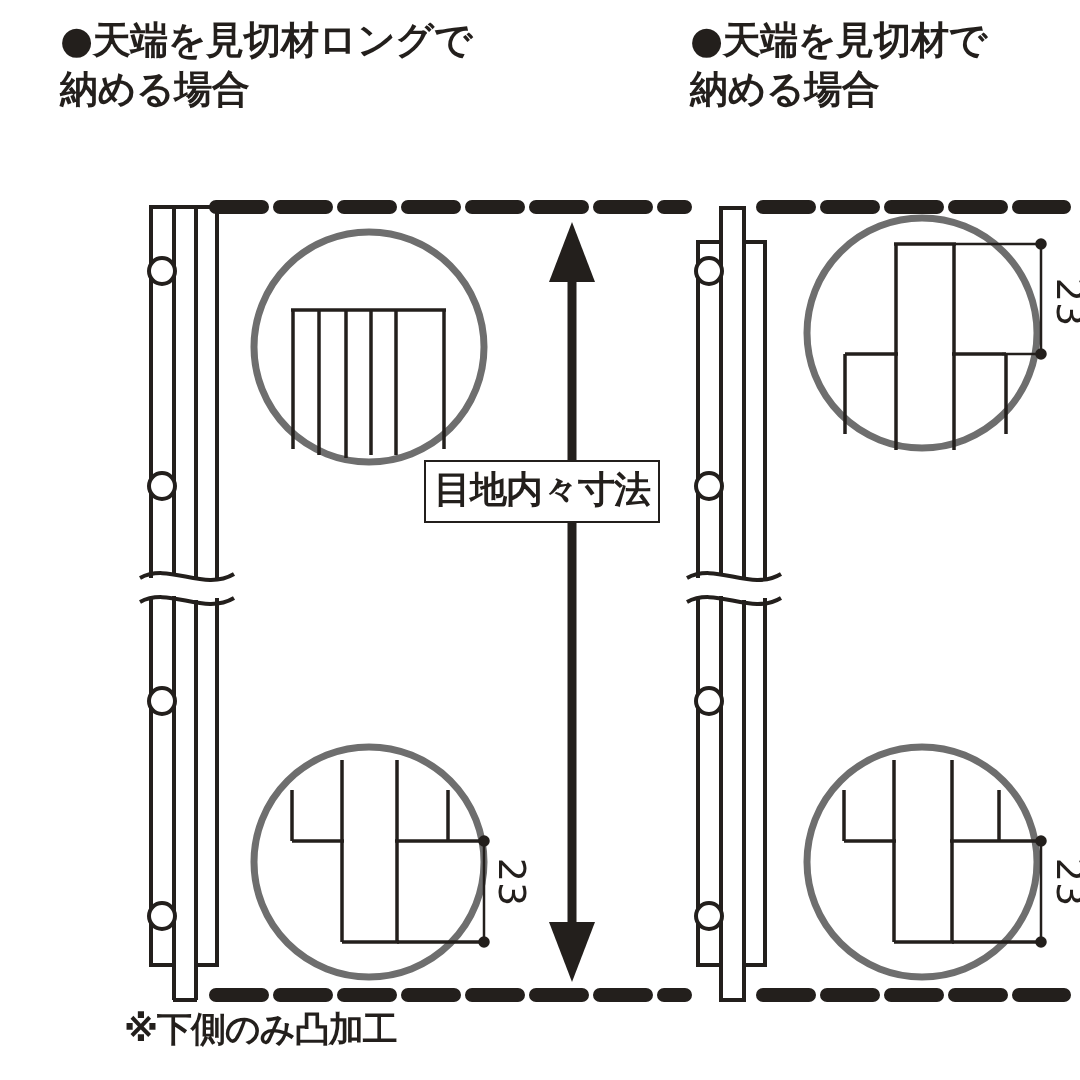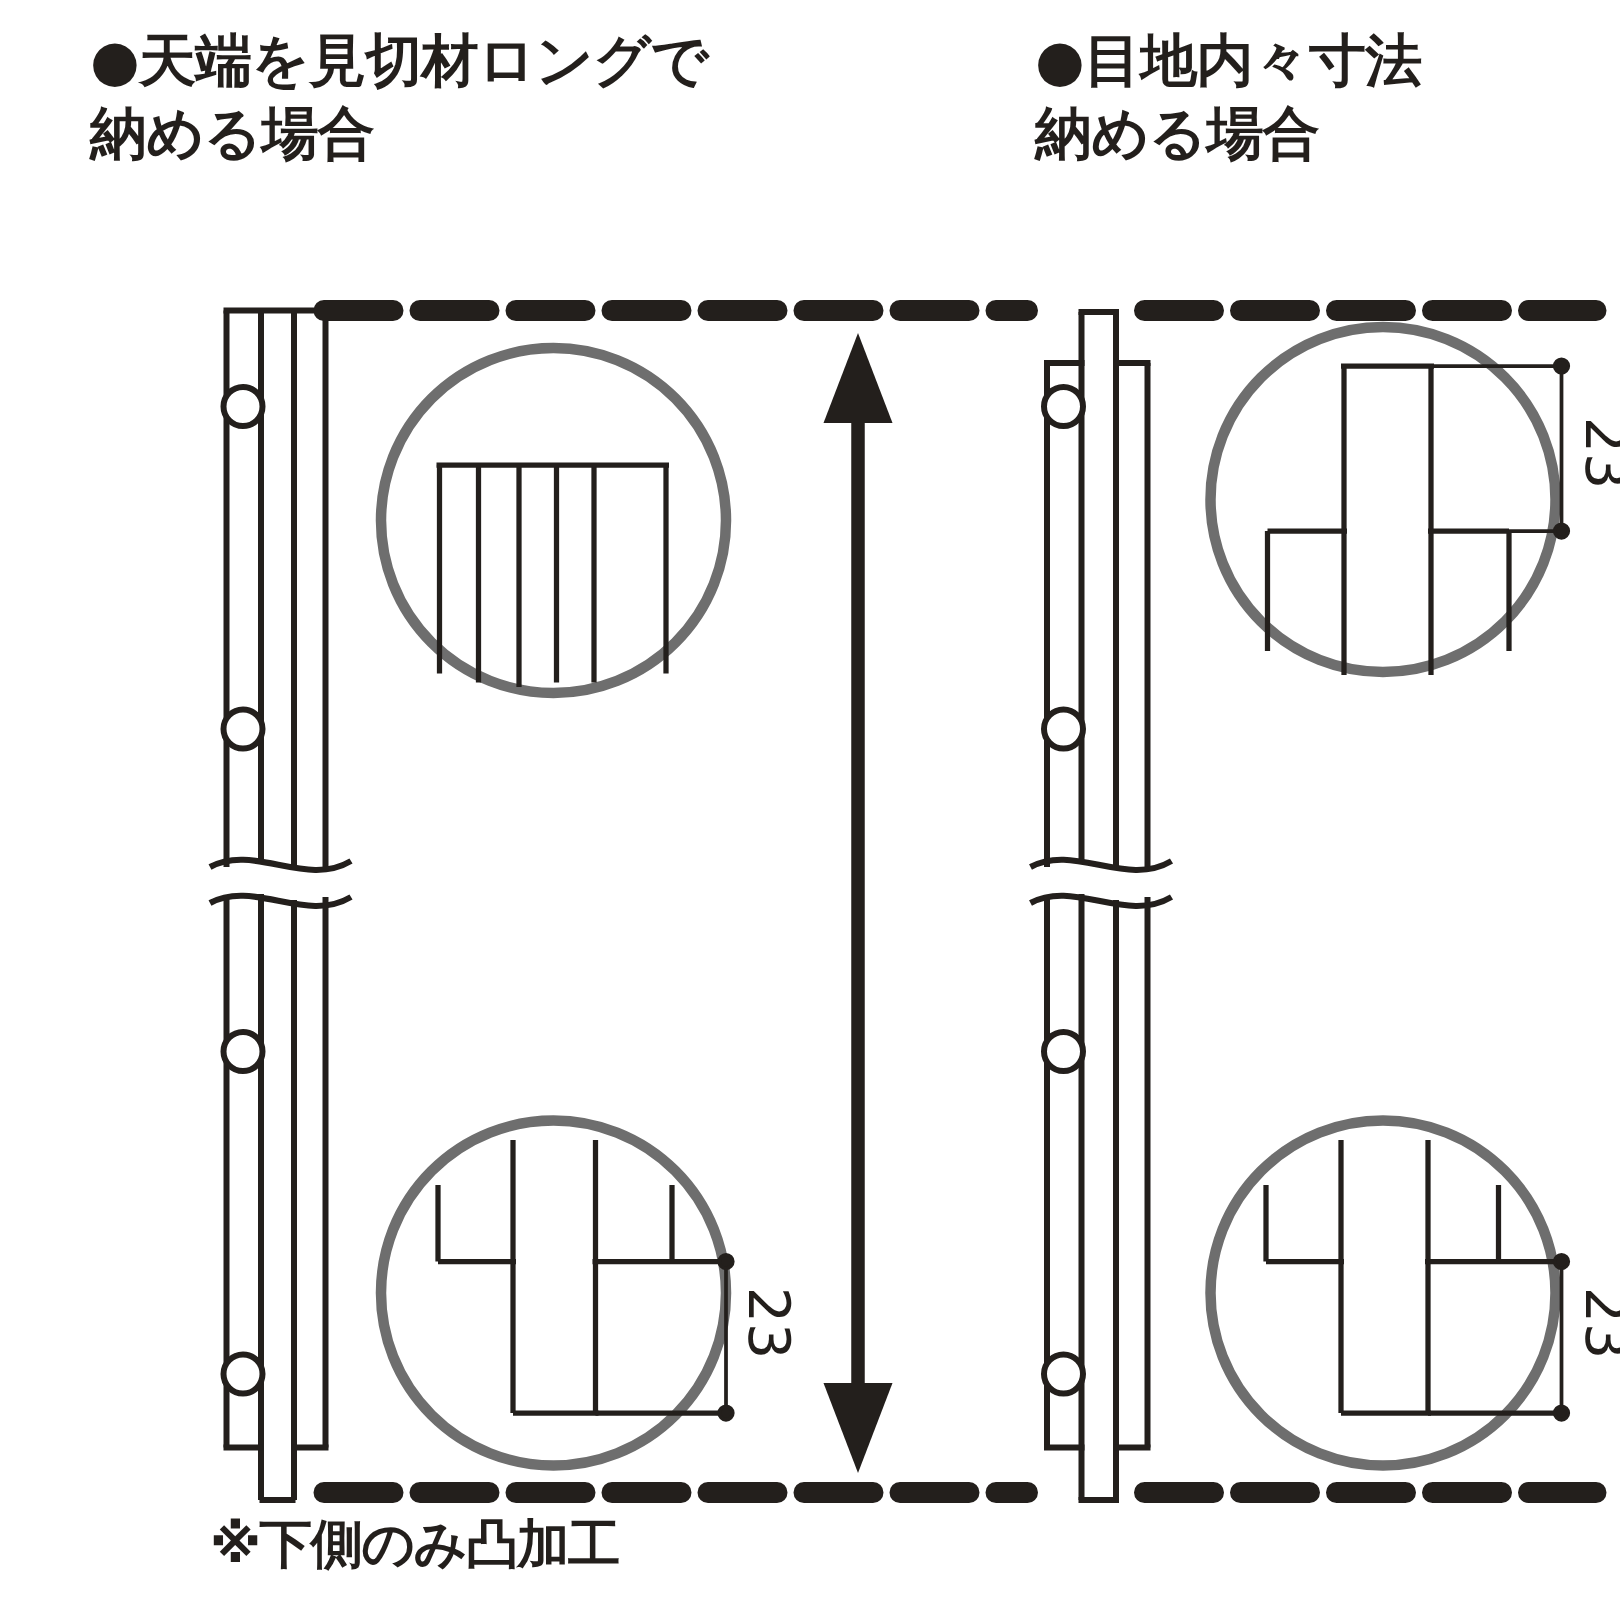--- a/index.html
+++ b/index.html
@@ -5,21 +5,21 @@
   html,body{margin:0;padding:0;background:#fff;}
   body{width:1080px;height:1080px;position:relative;overflow:hidden;
        font-family:"DejaVu Sans","Liberation Sans",sans-serif;color:#1a1a18;}
   .stage{position:absolute;left:0;top:0;width:1080px;height:944px;margin-left:44px;}
   .title{position:absolute;font-size:38px;line-height:1.28;font-weight:600;
          letter-spacing:-0.5px;white-space:pre-line;color:#231f1c;}
   #title-left{left:16px;top:16px;}
   #title-right{left:646px;top:16px;}
   .caption{position:absolute;font-size:35px;font-weight:600;letter-spacing:-1px;
            color:#231f1c;white-space:nowrap;}
-  #caption-left{left:96px;top:1006px;text-align:right;}
+  #caption-left{left:80px;top:1006px;text-align:right;}
   #caption-right{left:645px;top:1006px;}
   .dimbox{position:absolute;border:2px solid #231f1c;background:#fff;
           font-size:37px;font-weight:600;letter-spacing:-1px;color:#231f1c;
           padding:3px 8px 6px 8px;white-space:nowrap;z-index:7;}
   #center-dim-label{left:380px;top:460px;}
   .dimnum{position:absolute;font-size:38px;font-weight:500;color:#231f1c;
           transform:rotate(90deg);transform-origin:center center;z-index:6;}
   #dim-tr{left:1002px;top:280px;}
   #dim-bl{left:444px;top:860px;}
   #dim-br{left:1002px;top:860px;}
@@ -186,23 +186,24 @@
         <line x1="997" y1="841" x2="997" y2="942"></line>
         <circle cx="997" cy="841" r="4.5"></circle>
         <circle cx="997" cy="942" r="4.5"></circle>
       </g>
     </g>
   </svg>
 
   <div class="title" id="title-left">●天端を見切材ロングで
 納める場合</div>
 
-  <div class="title" id="title-right">●目地内々寸法
+  <div class="title" id="title-right">●天端を見切材で
 納める場合</div>
 
+  <div class="dimbox" id="center-dim-label">目地内々寸法</div>
 
   <div class="dimnum" id="dim-tr">23</div>
 
   <div class="dimnum" id="dim-bl">23</div>
 
   <div class="dimnum" id="dim-br">23</div>
 
   <div class="caption" id="caption-left">※下側のみ凸加工</div>
 
 

